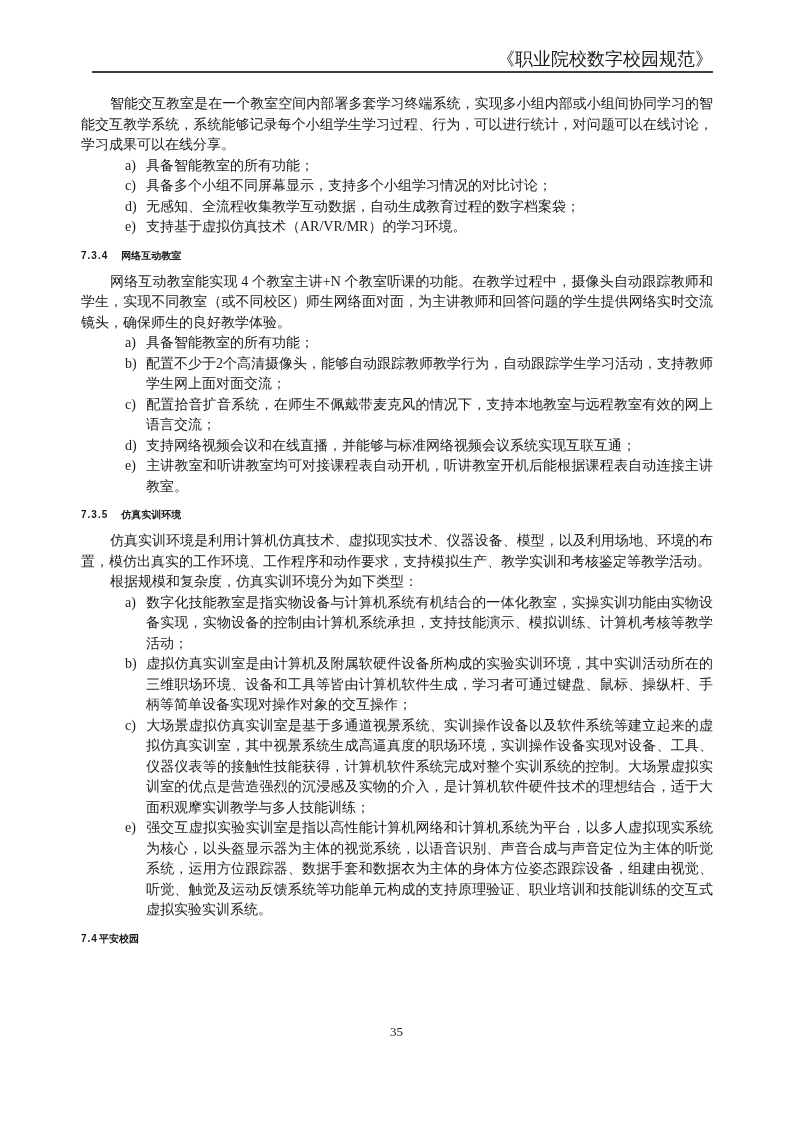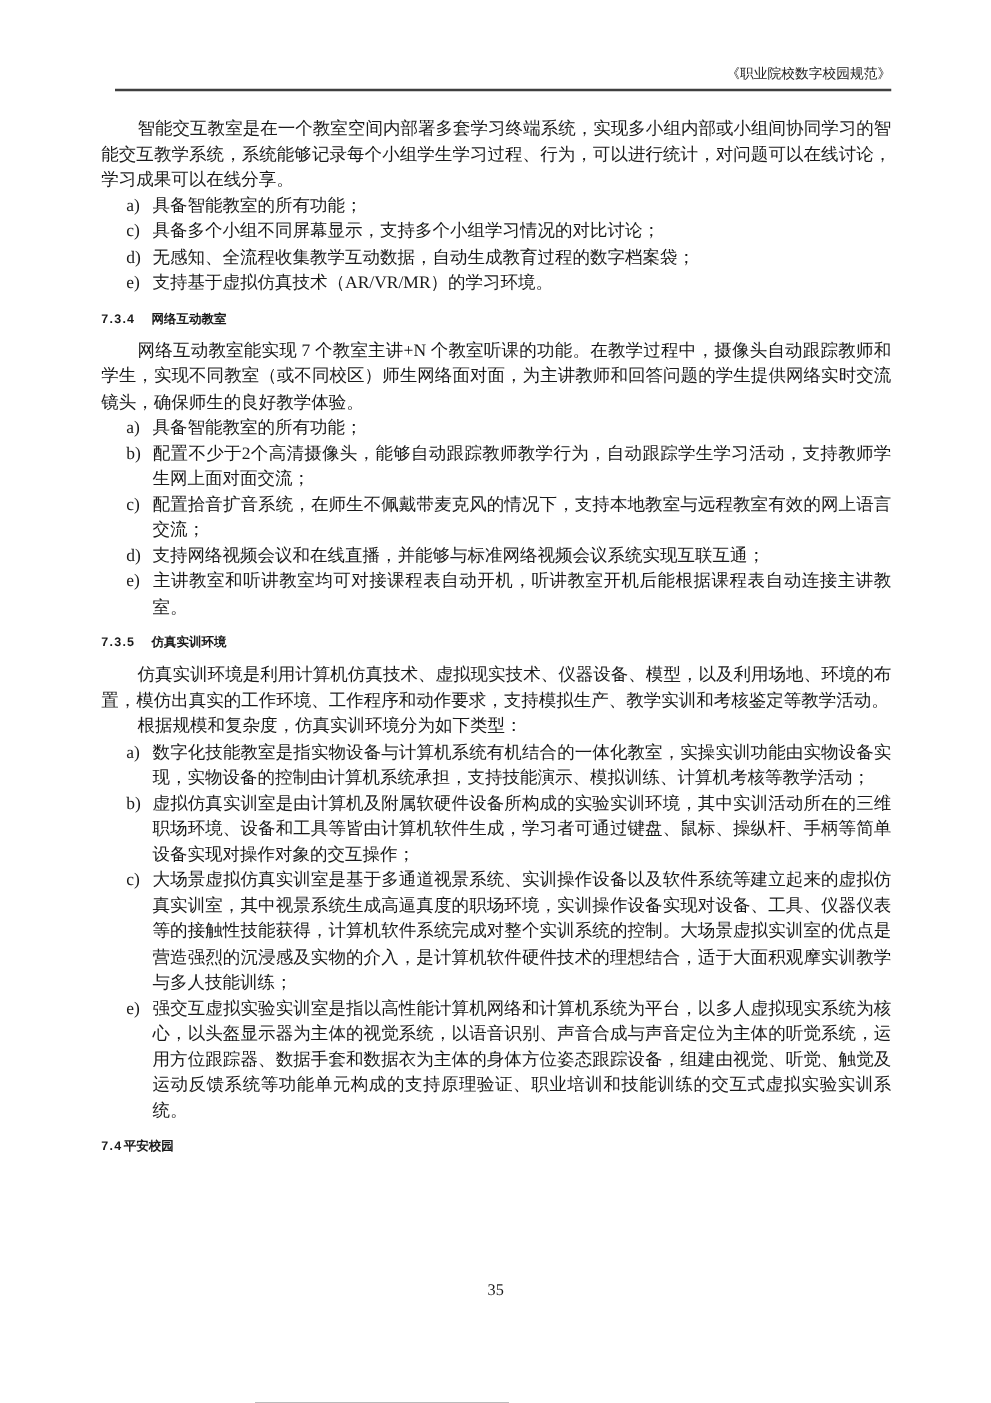--- a/index.html
+++ b/index.html
@@ -12,21 +12,21 @@
     background: #ffffff;
     font-family: "Liberation Serif", "DejaVu Serif", serif;
     color: #1a1a1a;
     overflow: hidden;
   }
   
   .hdr-title {
     position: absolute;
     top: 50px;
     right: 80px;
-    font-size: 11px;
+    font-size: 18px;
     line-height: 18px;
     color: #1a1a1a;
     white-space: nowrap;
   }
   .hdr-rule {
     position: absolute;
     top: 71px;
     left: 92px;
     right: 80px;
     height: 2px;
@@ -40,21 +40,21 @@
     width: 632px;
     font-size: 14px;
     line-height: 20.5px;
     text-align: justify;
   }
   .para {
     text-indent: 29px;
   }
   .list { }
   .li {
-    margin-left: 20px;
+    margin-left: 44px;
     padding-left: 21px;
     text-indent: -21px;
   }
   .li-label {
     display: inline-block;
     width: 21px;
     text-indent: 0;
   }
   .sec-heading {
     font-family: "Liberation Sans", "DejaVu Sans", sans-serif;
@@ -93,21 +93,21 @@
       <div class="li"><span class="li-label">a)</span><span>具备智能教室的所有功能；</span></div>
       <div class="li"><span class="li-label">c)</span><span>具备多个小组不同屏幕显示，支持多个小组学习情况的对比讨论；</span></div>
       <div class="li"><span class="li-label">d)</span><span>无感知、全流程收集教学互动数据，自动生成教育过程的数字档案袋；</span></div>
       <div class="li"><span class="li-label">e)</span><span>支持基于虚拟仿真技术（AR/VR/MR）的学习环境。</span></div>
     </div>
 
     <h3 class="sec-heading">
       <span class="sec-num">7.3.4</span><span>网络互动教室</span>
     </h3>
 
-    <p class="para">网络互动教室能实现 7 个教室主讲+N 个教室听课的功能。在教学过程中，摄像头自动跟踪教师和学生，实现不同教室（或不同校区）师生网络面对面，为主讲教师和回答问题的学生提供网络实时交流镜头，确保师生的良好教学体验。</p>
+    <p class="para">网络互动教室能实现 4 个教室主讲+N 个教室听课的功能。在教学过程中，摄像头自动跟踪教师和学生，实现不同教室（或不同校区）师生网络面对面，为主讲教师和回答问题的学生提供网络实时交流镜头，确保师生的良好教学体验。</p>
 
     <div class="list">
       <div class="li"><span class="li-label">a)</span><span>具备智能教室的所有功能；</span></div>
       <div class="li"><span class="li-label">b)</span><span>配置不少于2个高清摄像头，能够自动跟踪教师教学行为，自动跟踪学生学习活动，支持教师学生网上面对面交流；</span></div>
       <div class="li"><span class="li-label">c)</span><span>配置拾音扩音系统，在师生不佩戴带麦克风的情况下，支持本地教室与远程教室有效的网上语言交流；</span></div>
       <div class="li"><span class="li-label">d)</span><span>支持网络视频会议和在线直播，并能够与标准网络视频会议系统实现互联互通；</span></div>
       <div class="li"><span class="li-label">e)</span><span>主讲教室和听讲教室均可对接课程表自动开机，听讲教室开机后能根据课程表自动连接主讲教室。</span></div>
     </div>
 
     <h3 class="sec-heading">

